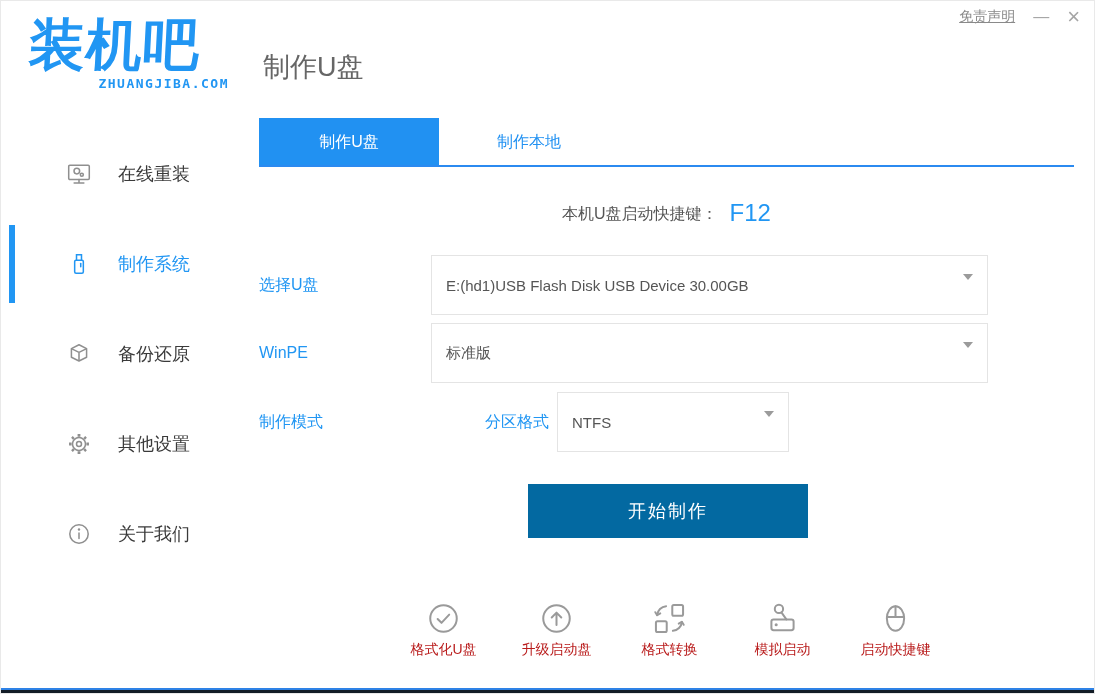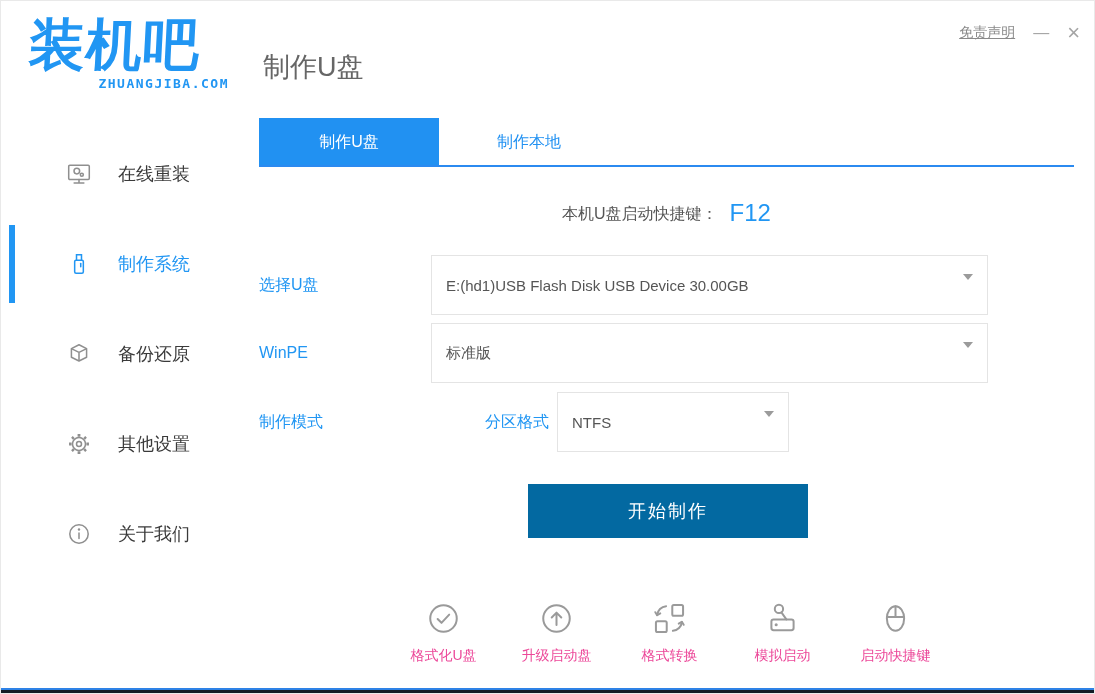--- a/index.html
+++ b/index.html
@@ -3,21 +3,21 @@
 <meta charset="utf-8">
 <style>
   * { margin:0; padding:0; box-sizing:border-box; }
   html,body { background:#fff; }
   body { font-family:"Liberation Sans","DejaVu Sans",sans-serif; }
   .window {
     position:relative; width:1095px; height:694px; background:#fff;
     border:1px solid #e9e9e9; overflow:hidden;
   }
   
-  .titlebar-right { position:absolute; top:21px; right:14px; display:flex; align-items:center; gap:18px; }
+  .titlebar-right { position:absolute; top:5px; right:14px; display:flex; align-items:center; gap:18px; }
   .disclaimer { font-size:14px; color:#8a8a8a; text-decoration:underline; cursor:pointer; }
   .win-min { color:#a5a5a5; font-size:16px; cursor:pointer; line-height:1; }
   .win-close { color:#a5a5a5; font-size:22px; cursor:pointer; line-height:1; font-weight:300; }
   
   .logo { position:absolute; left:28px; top:8px; width:200px; cursor:default; }
   .logo-text { font-size:56px; font-weight:900; color:#2196f3; letter-spacing:1px; line-height:1.3; transform:skewX(-3deg); }
   .logo-domain { font-family:"DejaVu Sans Mono",monospace; font-size:13px; font-weight:bold; color:#2196f3; letter-spacing:1.5px; text-align:right; margin-top:-6px; }
   
   .page-title { position:absolute; left:262px; top:48px; font-size:27px; color:#666; }
   
@@ -48,21 +48,21 @@
   .dd-part { width:232px; margin-left:8px; }
   .dd-value { font-size:15px; color:#555; white-space:nowrap; overflow:hidden; }
   .caret { position:absolute; right:14px; top:18px; width:0; height:0;
            border-left:5px solid transparent; border-right:5px solid transparent; border-top:6px solid #9b9b9b; }
   .start-button { position:absolute; top:366px; left:269px; width:280px; height:54px; background:#0369a1;
                   color:#fff; font-size:18px; border:none; cursor:pointer; font-family:inherit; letter-spacing:2px; }
   
   .tools { position:absolute; top:482px; left:128px; width:565px; display:flex; }
   .tool { flex:1; text-align:center; cursor:pointer; }
   .tool .t-icon svg { width:37px; height:37px; }
-  .tool .t-label { font-size:14px; color:#ec4899; margin-top:6px; white-space:nowrap; }
+  .tool .t-label { font-size:14px; color:#b91c1c; white-space:nowrap; }
   
   .bottom-accent { position:absolute; left:0; right:0; bottom:0; }
   .bar-blue { height:2px; background:#2e82e6; }
   .bar-dark { height:3px; background:#121c26; }
 </style>
 </head>
 <body>
 
 <div class="window">
 

